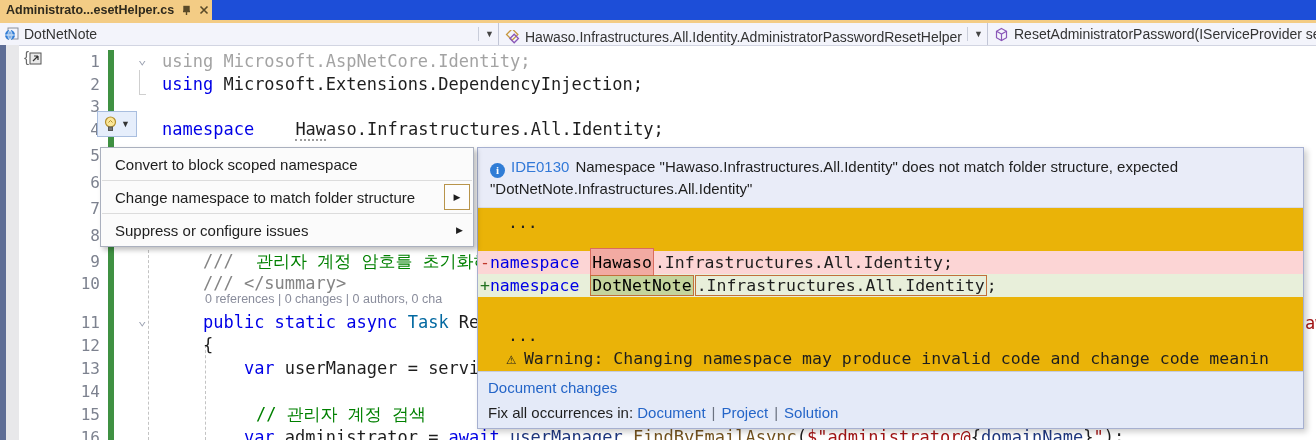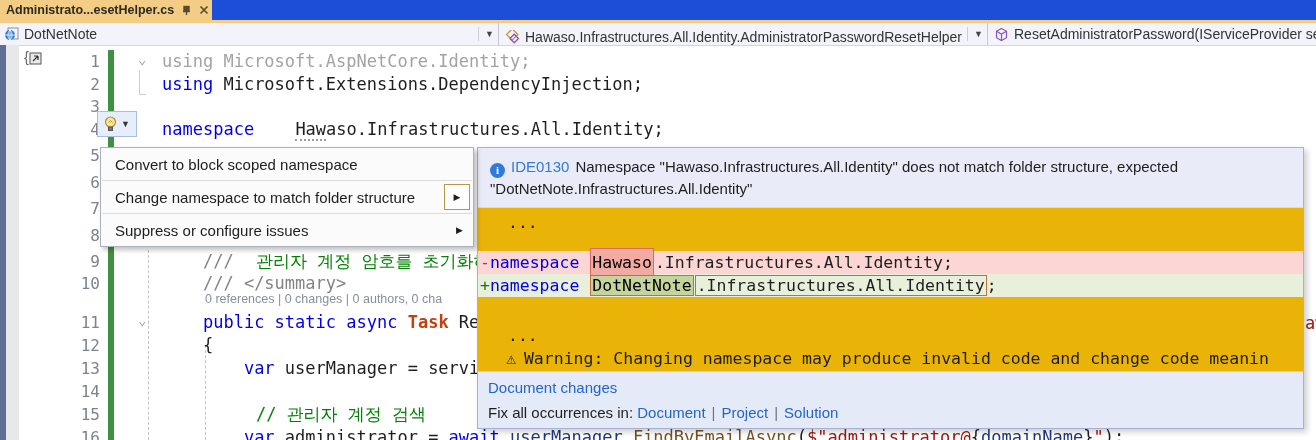--- a/index.html
+++ b/index.html
@@ -30,21 +30,21 @@
   .changebar{position:absolute;left:108px;top:50px;width:6px;height:390px;background:#3f9142;z-index:2;}
   .guide{position:absolute;border-left:1px dashed #c3c3c3;z-index:1;}
   .bracket{position:absolute;left:139px;top:70px;height:24px;width:6px;
            border-left:1px solid #cfcfcf;border-bottom:1px solid #cfcfcf;z-index:1;}
   
   .crow{position:absolute;left:0;height:23px;width:1316px;font-family:"DejaVu Sans Mono",monospace;
         font-size:17px;line-height:23px;z-index:1;}
   .lnum{position:absolute;left:58px;width:42px;text-align:right;color:#7d828f;font-size:16px;}
   .chev{position:absolute;left:138px;top:-2px;color:#9aa0b0;font-size:14px;}
   .ltext{position:absolute;left:162px;white-space:pre;color:#1e1e1e;}
-  .kw{color:#0000e6;} .id{color:#1e1e1e;} .ty{color:#c2410c;font-weight:bold;} .cm{color:#008000;margin-left:12px;}
+  .kw{color:#0000e6;} .id{color:#1e1e1e;} .ty{color:#0369a1;} .cm{color:#008000;margin-left:12px;}
   .doc{color:#848484;} .dim{color:#a3a3a3;} .str{color:#a31515;} .meth{color:#74531f;} .loc{color:#1f377f;}
   .dotted{border-bottom:2px dotted #9a9a9a;margin-left:31px;}
   .codelens{position:absolute;left:205px;top:292px;font-size:12.5px;color:#8a8d9c;z-index:1;}
   .fragment{position:absolute;left:1305px;top:313px;font-family:"DejaVu Sans Mono",monospace;
             font-size:17px;color:#a31515;z-index:1;}
   
   .bulbbox{position:absolute;left:97px;top:111px;width:40px;height:26px;background:#e6eefb;
            border:1px solid #a9bedf;box-sizing:border-box;display:flex;align-items:center;
            justify-content:center;gap:4px;z-index:6;cursor:pointer;}
   .bulbcaret{font-size:9px;color:#333;}

